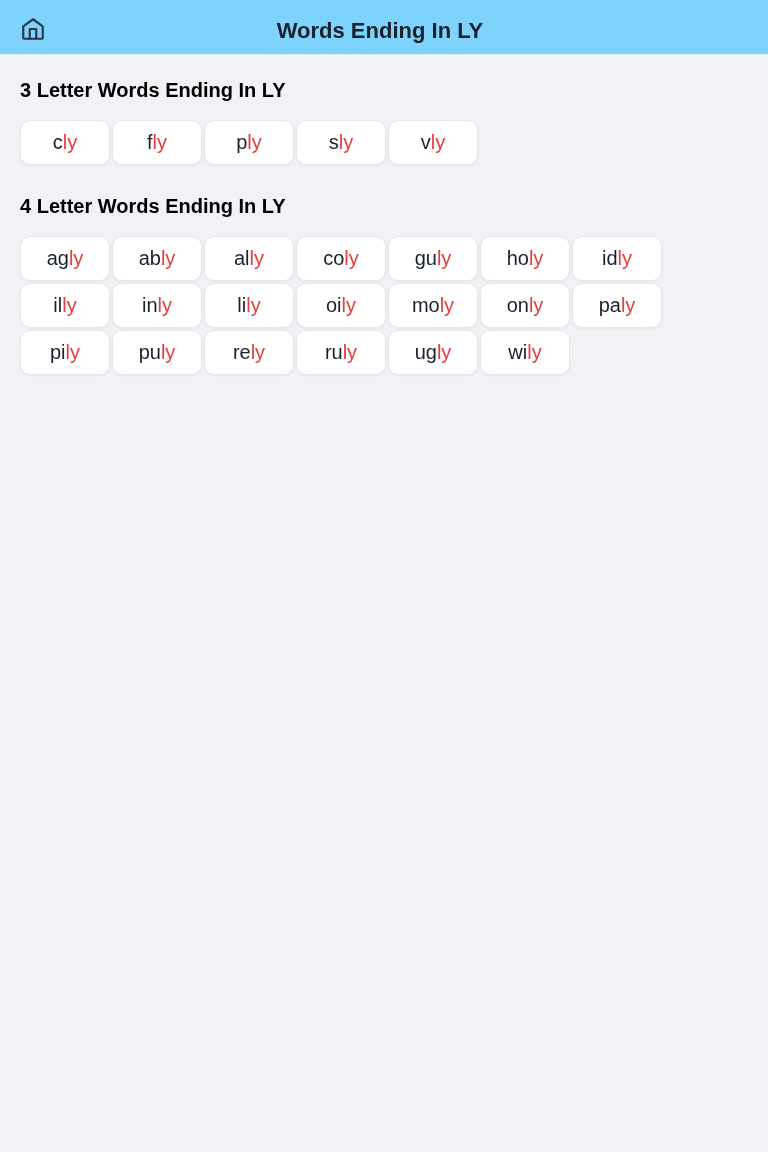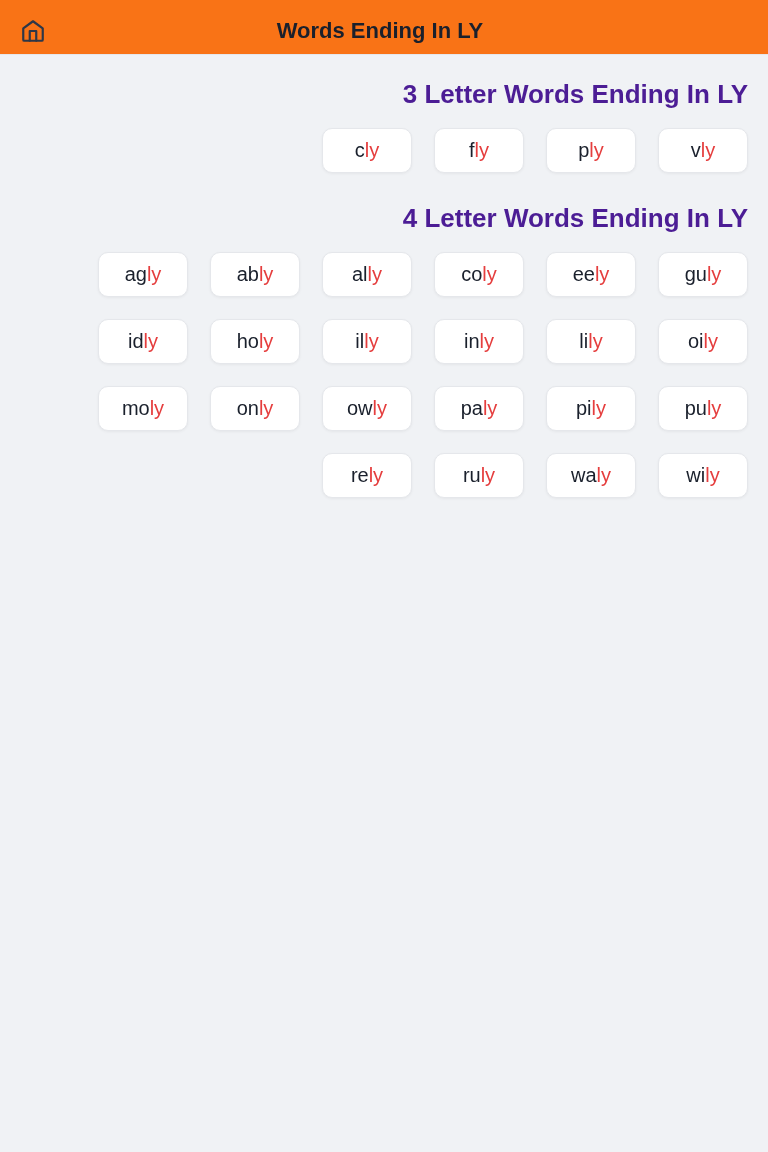--- a/index.html
+++ b/index.html
@@ -4,22 +4,23 @@
   <style>
     * { box-sizing: border-box; margin: 0; padding: 0; }
     body {
       background: #f0f2f5;
       font-family: -apple-system, BlinkMacSystemFont, 'Segoe UI', sans-serif;
       min-height: 1152px;
       width: 768px;
     }
     header {
       display: flex;
+      align-items: center;
       padding: 18px 20px 10px 12px;
-      background: #f97316;
+      background: #7dd3fc;
       border-bottom: 1px solid #e5e7eb;
       position: relative;
     }
     .home-icon {
       position: absolute;
       left: 20px;
     }
     .page-title {
       flex: 1;
       text-align: center;
@@ -27,31 +28,31 @@
       font-weight: 800;
       color: #1a202c;
     }
     main {
       padding: 24px 20px 40px 20px;
     }
     .section {
       margin-bottom: 30px;
     }
     .section-title {
-      text-align: right;
-      font-size: 26px;
+      text-align: left;
+      font-size: 20px;
       font-weight: 800;
-      color: #4c1d95;
+      color: #000000;
       margin-bottom: 18px;
     }
     .word-grid {
       display: flex;
       flex-wrap: wrap;
-      justify-content: flex-end;
-      gap: 22px;
+      justify-content: flex-start;
+      gap: 2px;
     }
     .word-card {
       background: #fff;
       border: 1px solid #e5e7eb;
       border-radius: 10px;
       padding: 10px 18px;
       font-size: 20px;
       font-weight: 500;
       color: #1a202c;
       min-width: 90px;
@@ -79,43 +80,42 @@
   <h1 class="page-title">Words Ending In LY</h1>
 </header>
 
 <main>
 <div class="section">
       <div class="section-title">3 Letter Words Ending In LY</div>
       <div class="word-grid">
         <div class="word-card"><span class="prefix">c</span><span class="suffix">ly</span></div>
         <div class="word-card"><span class="prefix">f</span><span class="suffix">ly</span></div>
         <div class="word-card"><span class="prefix">p</span><span class="suffix">ly</span></div>
+        <div class="word-card"><span class="prefix">s</span><span class="suffix">ly</span></div>
         <div class="word-card"><span class="prefix">v</span><span class="suffix">ly</span></div>
       </div>
     </div>
     <div class="section">
       <div class="section-title">4 Letter Words Ending In LY</div>
       <div class="word-grid">
         <div class="word-card"><span class="prefix">ag</span><span class="suffix">ly</span></div>
         <div class="word-card"><span class="prefix">ab</span><span class="suffix">ly</span></div>
         <div class="word-card"><span class="prefix">al</span><span class="suffix">ly</span></div>
         <div class="word-card"><span class="prefix">co</span><span class="suffix">ly</span></div>
-        <div class="word-card"><span class="prefix">ee</span><span class="suffix">ly</span></div>
         <div class="word-card"><span class="prefix">gu</span><span class="suffix">ly</span></div>
+        <div class="word-card"><span class="prefix">ho</span><span class="suffix">ly</span></div>
         <div class="word-card"><span class="prefix">id</span><span class="suffix">ly</span></div>
-        <div class="word-card"><span class="prefix">ho</span><span class="suffix">ly</span></div>
         <div class="word-card"><span class="prefix">il</span><span class="suffix">ly</span></div>
         <div class="word-card"><span class="prefix">in</span><span class="suffix">ly</span></div>
         <div class="word-card"><span class="prefix">li</span><span class="suffix">ly</span></div>
         <div class="word-card"><span class="prefix">oi</span><span class="suffix">ly</span></div>
         <div class="word-card"><span class="prefix">mo</span><span class="suffix">ly</span></div>
         <div class="word-card"><span class="prefix">on</span><span class="suffix">ly</span></div>
-        <div class="word-card"><span class="prefix">ow</span><span class="suffix">ly</span></div>
         <div class="word-card"><span class="prefix">pa</span><span class="suffix">ly</span></div>
         <div class="word-card"><span class="prefix">pi</span><span class="suffix">ly</span></div>
         <div class="word-card"><span class="prefix">pu</span><span class="suffix">ly</span></div>
         <div class="word-card"><span class="prefix">re</span><span class="suffix">ly</span></div>
         <div class="word-card"><span class="prefix">ru</span><span class="suffix">ly</span></div>
-        <div class="word-card"><span class="prefix">wa</span><span class="suffix">ly</span></div>
+        <div class="word-card"><span class="prefix">ug</span><span class="suffix">ly</span></div>
         <div class="word-card"><span class="prefix">wi</span><span class="suffix">ly</span></div>
       </div>
     </div>
   </main>
 
 </body></html>

